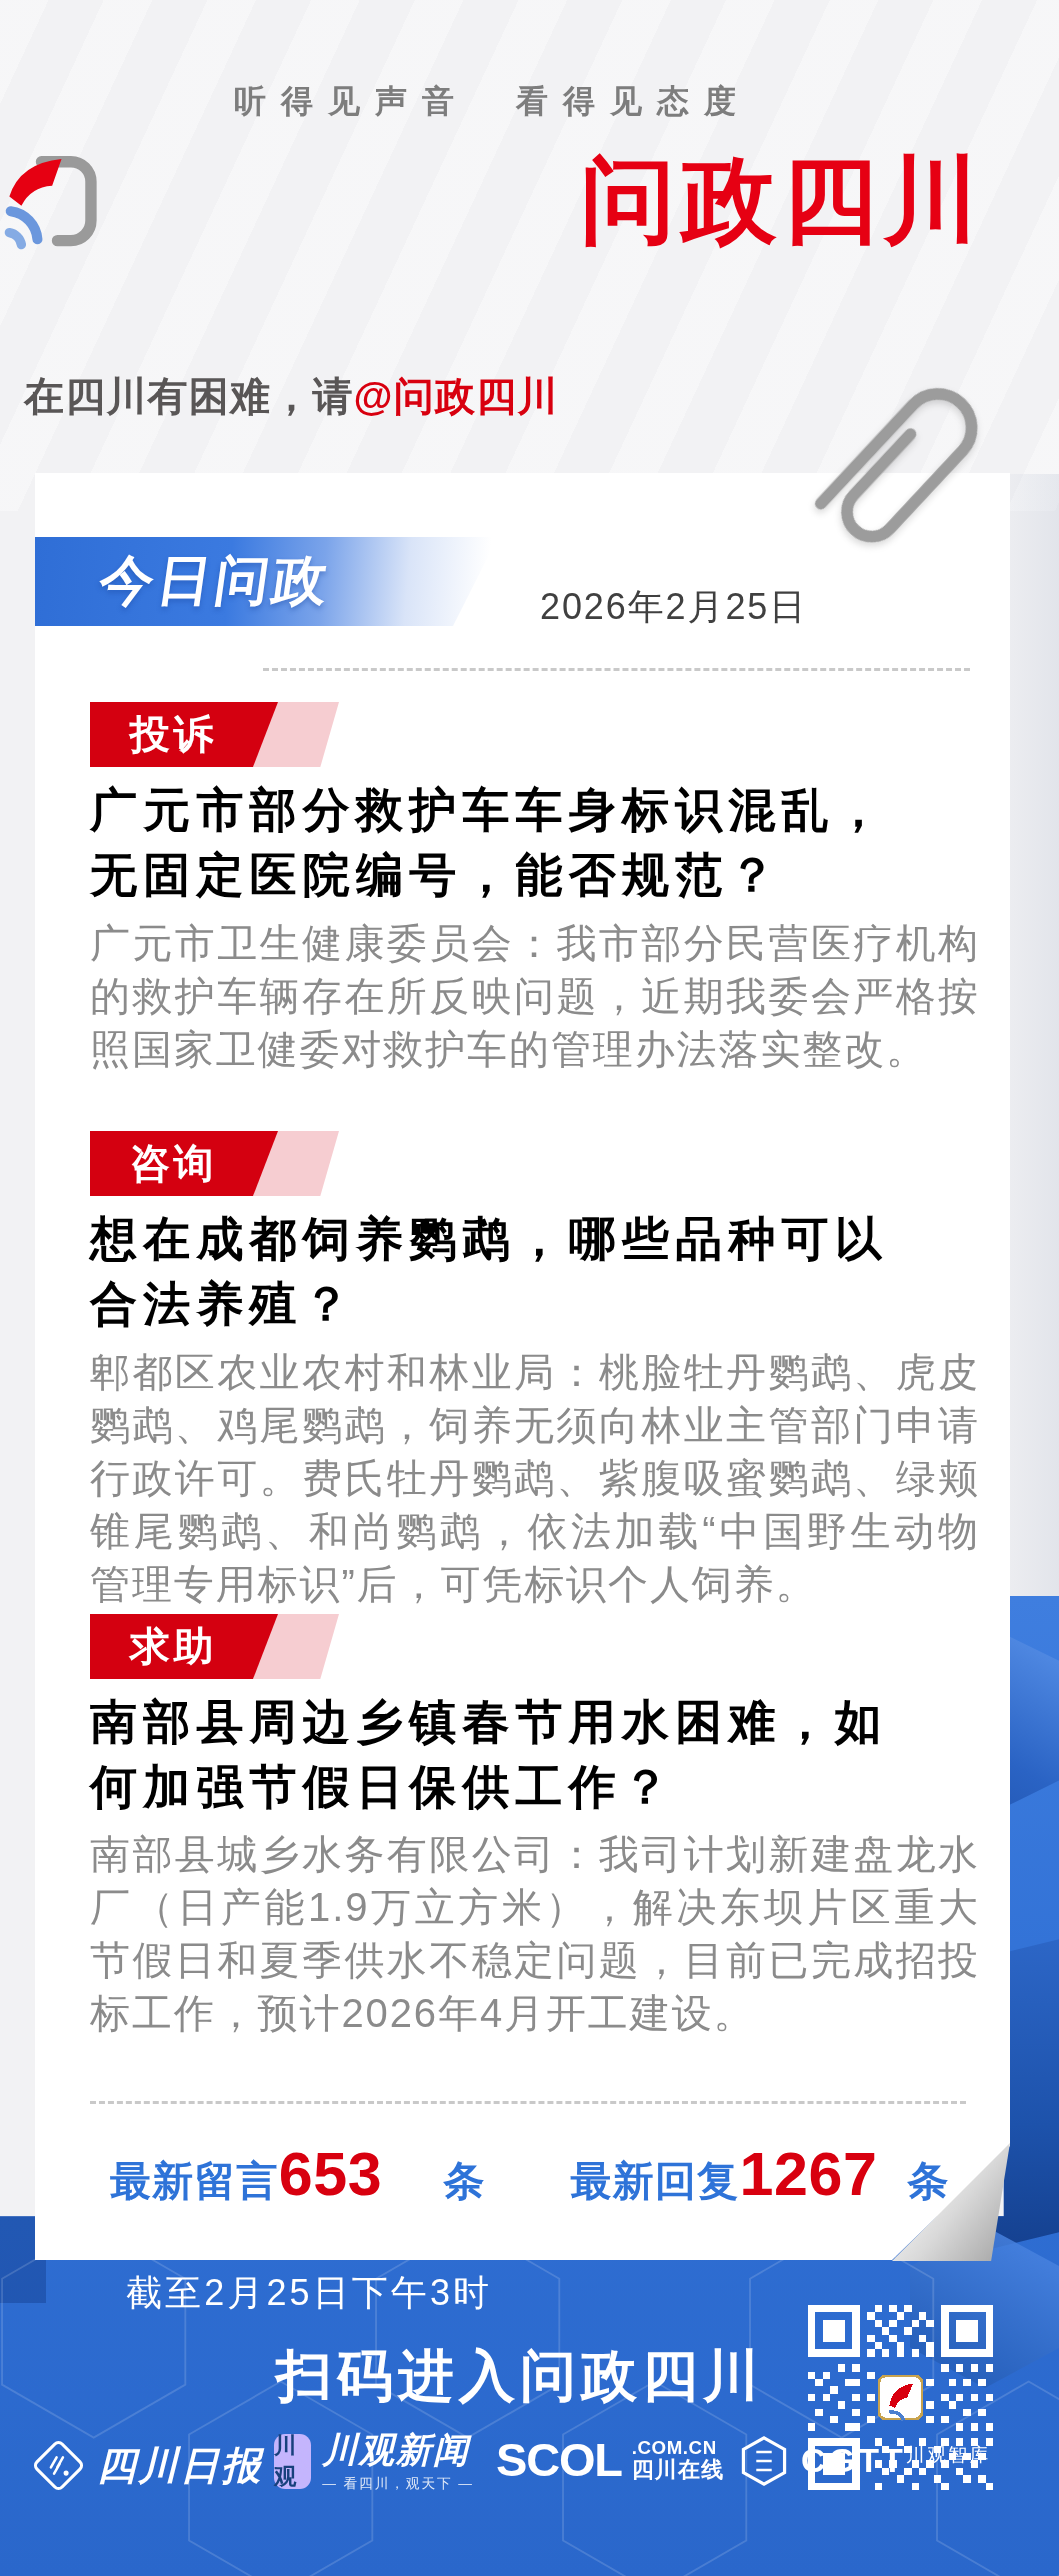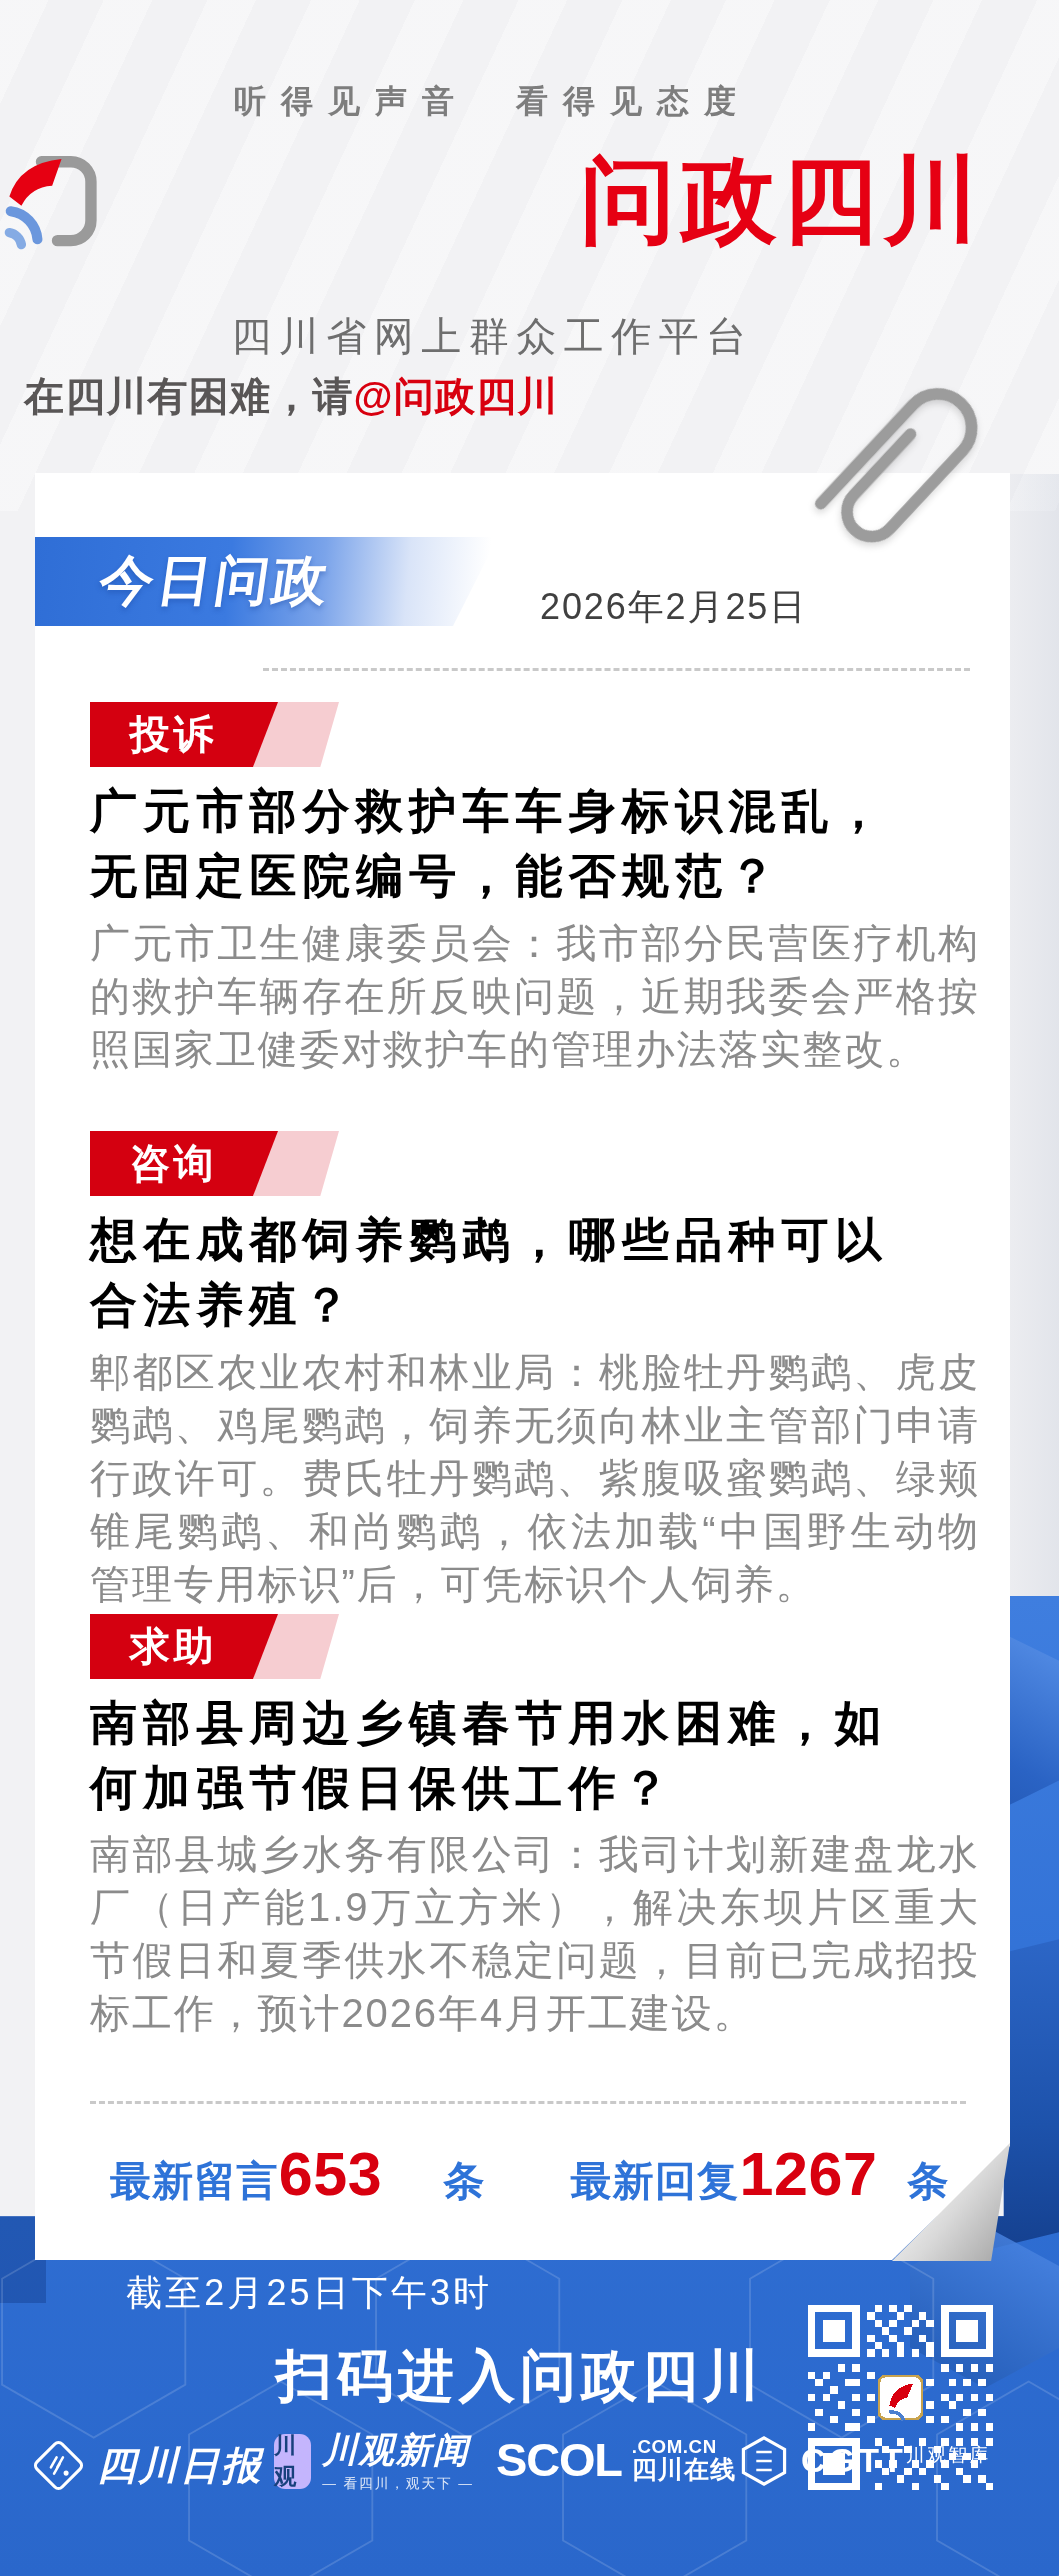--- a/index.html
+++ b/index.html
@@ -60,21 +60,21 @@
   .tag{position:absolute;left:55px;width:249px;height:65px;}
   .tag-pink{position:absolute;left:163px;top:0;width:86px;height:100%;background:#f6cdd1;
     clip-path:polygon(18.7px 0,100% 0,calc(100% - 18.7px) 100%,0 100%);}
   .tag-red{position:absolute;left:0;top:0;width:188px;height:100%;background:#d40010;
     clip-path:polygon(0 0,100% 0,calc(100% - 25px) 100%,0 100%);
     text-align:center;line-height:65px;font-size:40px;font-weight:bold;color:#fff;letter-spacing:3.7px;padding-right:0;box-sizing:border-box;}
   .tag-red span{display:inline-block;margin-right:21px;}
   .tag1{top:229px;} .tag2{top:658px;} .tag3{top:1141px;}
 
   .sec-title{position:absolute;left:55px;width:892px;color:#000;
-    font-family:Liberation Sans, sans-serif;font-weight:bold;
+    font-family:Liberation Serif, serif;font-weight:bold;
     font-size:47px;line-height:65px;letter-spacing:6.2px;}
   .title1{top:305px;} .title2{top:734px;} .title3{top:1217px;}
 
   .sec-body{position:absolute;left:55px;width:890px;color:#8b8b8b;
     font-size:40px;line-height:53px;letter-spacing:1.9px;text-align:justify;}
   .body1{top:444px;} .body2{top:873px;} .body3{top:1355px;}
 
   .stats{position:absolute;left:55px;top:1671px;display:flex;align-items:baseline;white-space:nowrap;}
   .stat-label{font-size:41px;font-weight:bold;color:#2e73d8;letter-spacing:1.2px;margin-left:20px;}
   .stat-value{font-size:61px;font-weight:bold;color:#d8000f;letter-spacing:0.6px;line-height:61px;}
@@ -96,21 +96,21 @@
   .p2{left:274px;top:6.2px;gap:11.2px;}
   .p2 .badge{width:37px;height:55px;background:#c4b5fd;border-radius:11.2px;display:flex;align-items:center;justify-content:center;
        color:#17407c;font-size:22.4px;font-weight:bold;letter-spacing:0.6px;}
   .p2 .col{display:flex;flex-direction:column;line-height:1.1;}
   .p2 .pname{font-family:"Liberation Serif","DejaVu Serif",serif;font-style:italic;font-weight:bold;font-size:35px;letter-spacing:1.9px;}
   .p2 .ptag{font-size:13.7px;color:rgba(255,255,255,.85);letter-spacing:1.9px;margin-top:5px;}
   .p3{left:496px;top:10px;gap:6.2px;}
   .p3 .scol{font-size:47px;font-weight:900;letter-spacing:-1.2px;line-height:47px;display:flex;align-items:center;justify-content:flex-end;}
   .p3 .col{display:flex;flex-direction:column;margin-left:3.7px;line-height:1.05;}
   .p3 .suffix{font-size:18.7px;font-weight:800;letter-spacing:0.6px;}
-  .p3 .sub{font-size:25px;font-weight:bold;letter-spacing:1.2px;}
+  .p3 .sub{font-size:22px;font-weight:bold;letter-spacing:1.2px;}
   .p4{left:737px;top:7.5px;gap:10px;}
   .p4 .col{display:flex;line-height:1.1;}
   .p4 .pname{font-size:34px;font-weight:900;letter-spacing:3.1px;}
   .p4 .sub{font-size:18.7px;letter-spacing:2.5px;margin-top:3.7px;}
 </style>
 </head>
 <body>
 
 <div id="page">
 
@@ -141,21 +141,20 @@
       <svg viewBox="0 0 160 160" width="107" height="107">
         <path d="M62 22 h44 a30 30 0 0 1 30 30 v58 a30 30 0 0 1 -30 30 h-20" fill="none" stroke="#9a9a9a" stroke-width="17" stroke-linecap="round"></path>
         <path d="M14 74 Q30 24 92 18 L78 58 Q46 60 32 88 Z" fill="#e60012"></path>
         <path d="M16 96 a46 46 0 0 1 40 42" fill="none" stroke="#6b97dd" stroke-width="15" stroke-linecap="round"></path>
         <path d="M14 128 a22 22 0 0 1 18 18" fill="none" stroke="#85abe4" stroke-width="14" stroke-linecap="round"></path>
       </svg>
     </span>
     <span class="logo-text">问政四川</span>
   </div>
 
-  <div class="subtitle">四川省网上群众工作平台</div>
 
   <div class="slogan">
     <span class="pfx">在四川有困难，请</span><span class="hl">@问政四川</span>
   </div>
 
   <div class="card">
     <div class="banner">
       <div class="banner-text">今日问政</div>
     </div>
     <div class="date">2026年2月25日</div>

